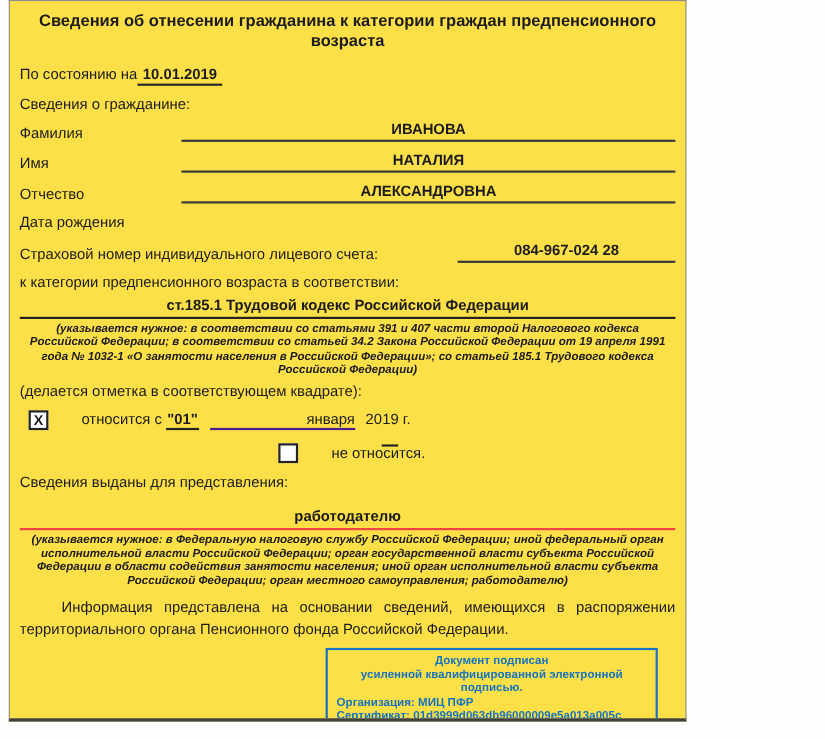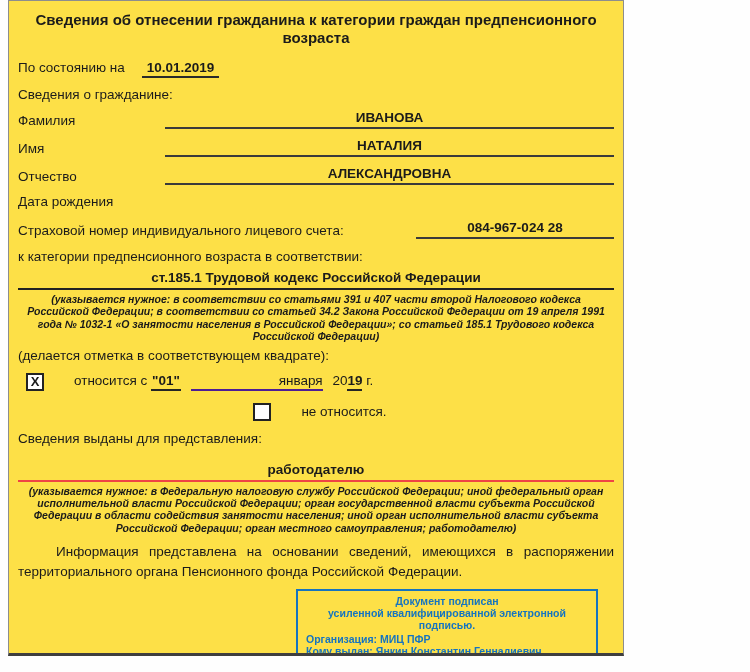--- a/index.html
+++ b/index.html
@@ -26,21 +26,21 @@
     text-align: center;
     font-weight: bold;
     font-size: 15px;
     line-height: 18px;
   }
   .asof { margin-top: 13px; font-size: 13.5px; }
   .asof .date {
     font-weight: bold;
     border-bottom: 2px solid #2a2a2a;
     padding: 0 5px 1px 5px;
-    margin-left: 17px;
+    margin-left: 0;
   }
   .seclabel { margin-top: 12px; font-size: 13.5px; }
   .frow { display: flex; align-items: flex-end; margin-top: 8px; font-size: 13.5px; }
   .frow + .frow { margin-top: 9px; }
   .frow .lbl { flex: none; width: 147px; padding-bottom: 1px; }
   .frow .val {
     flex: 1; text-align: center; font-weight: bold;
     border-bottom: 2px solid #3a3a3a; padding-bottom: 1px;
     line-height: 16px;
   }
@@ -66,21 +66,21 @@
     display: flex; align-items: center; justify-content: center;
     font-weight: bold; font-size: 13px; line-height: 1;
     background: #fff; cursor: pointer;
   }
   .optlbl { margin-left: 30px; font-size: 13.5px; }
   .uday { font-weight: bold; border-bottom: 2px solid #252525; padding: 0 1px 1px 1px; }
   .umonth {
     display: inline-block; min-width: 132px; text-align: right;
     border-bottom: 2px solid #4c1d95; margin: 0 6px; padding-bottom: 1px;
   }
-  .uyear { font-weight: bold; border-bottom: 2px solid #252525; padding-bottom: 1px; }
+  .uyear { font-weight: normal; border-bottom: 2px solid #252525; padding-bottom: 16px; }
   .issued { margin-top: 10px; font-size: 13.5px; }
   .recipient {
     margin-top: 16px; text-align: center; font-weight: bold; font-size: 13.5px;
     border-bottom: 2px solid #ef4444; padding-bottom: 3px;
   }
   .para {
     margin-top: 8px; font-size: 13.5px; line-height: 1.45;
     text-align: justify; text-indent: 38px;
   }
   .sigbox {
@@ -163,20 +163,23 @@
   <div class="sigbox">
     <div class="sighead">
       <div>Документ подписан</div>
       <div>усиленной квалифицированной электронной</div>
       <div>подписью.</div>
     </div>
     <div class="sigline">
       <span>Организация:</span><span class="v">МИЦ ПФР</span>
     </div>
     <div class="sigline">
+      <span>Сертификат:</span><span class="v">01d3999d063db96000009e5a013a005c</span>
+    </div>
+    <div class="sigline">
       <span>Кому выдан:</span><span class="v">Янкин Константин Геннадиевич</span>
     </div>
     <div class="sigline">
       <span>Издатель:</span><span class="v">ПФР</span>
     </div>
     <div class="sigline">
       <span>Действителен:</span><span class="v">с 30.01.2018 по 30.04.2019</span>
     </div>
   </div>
 

